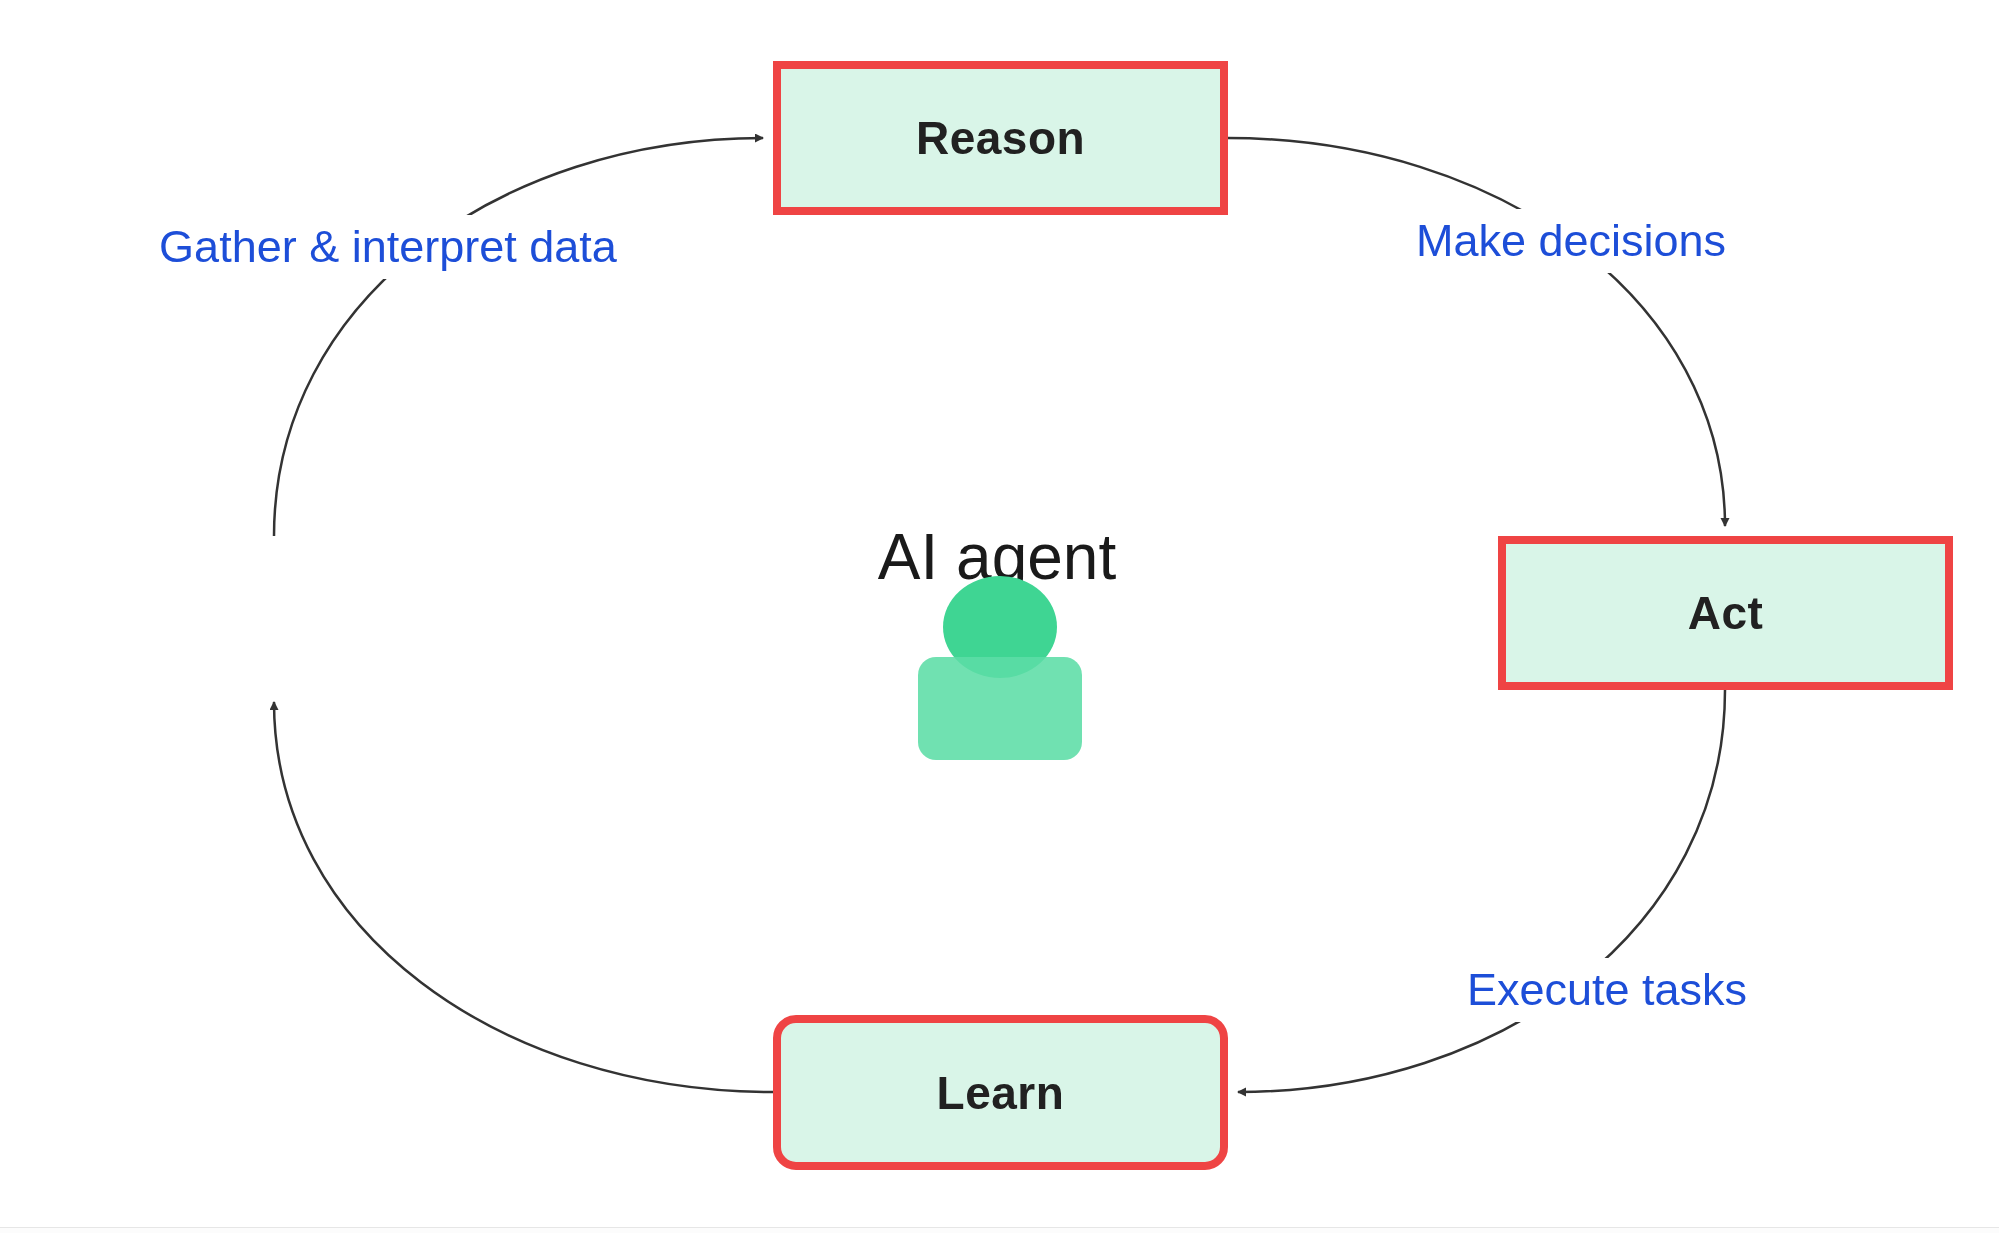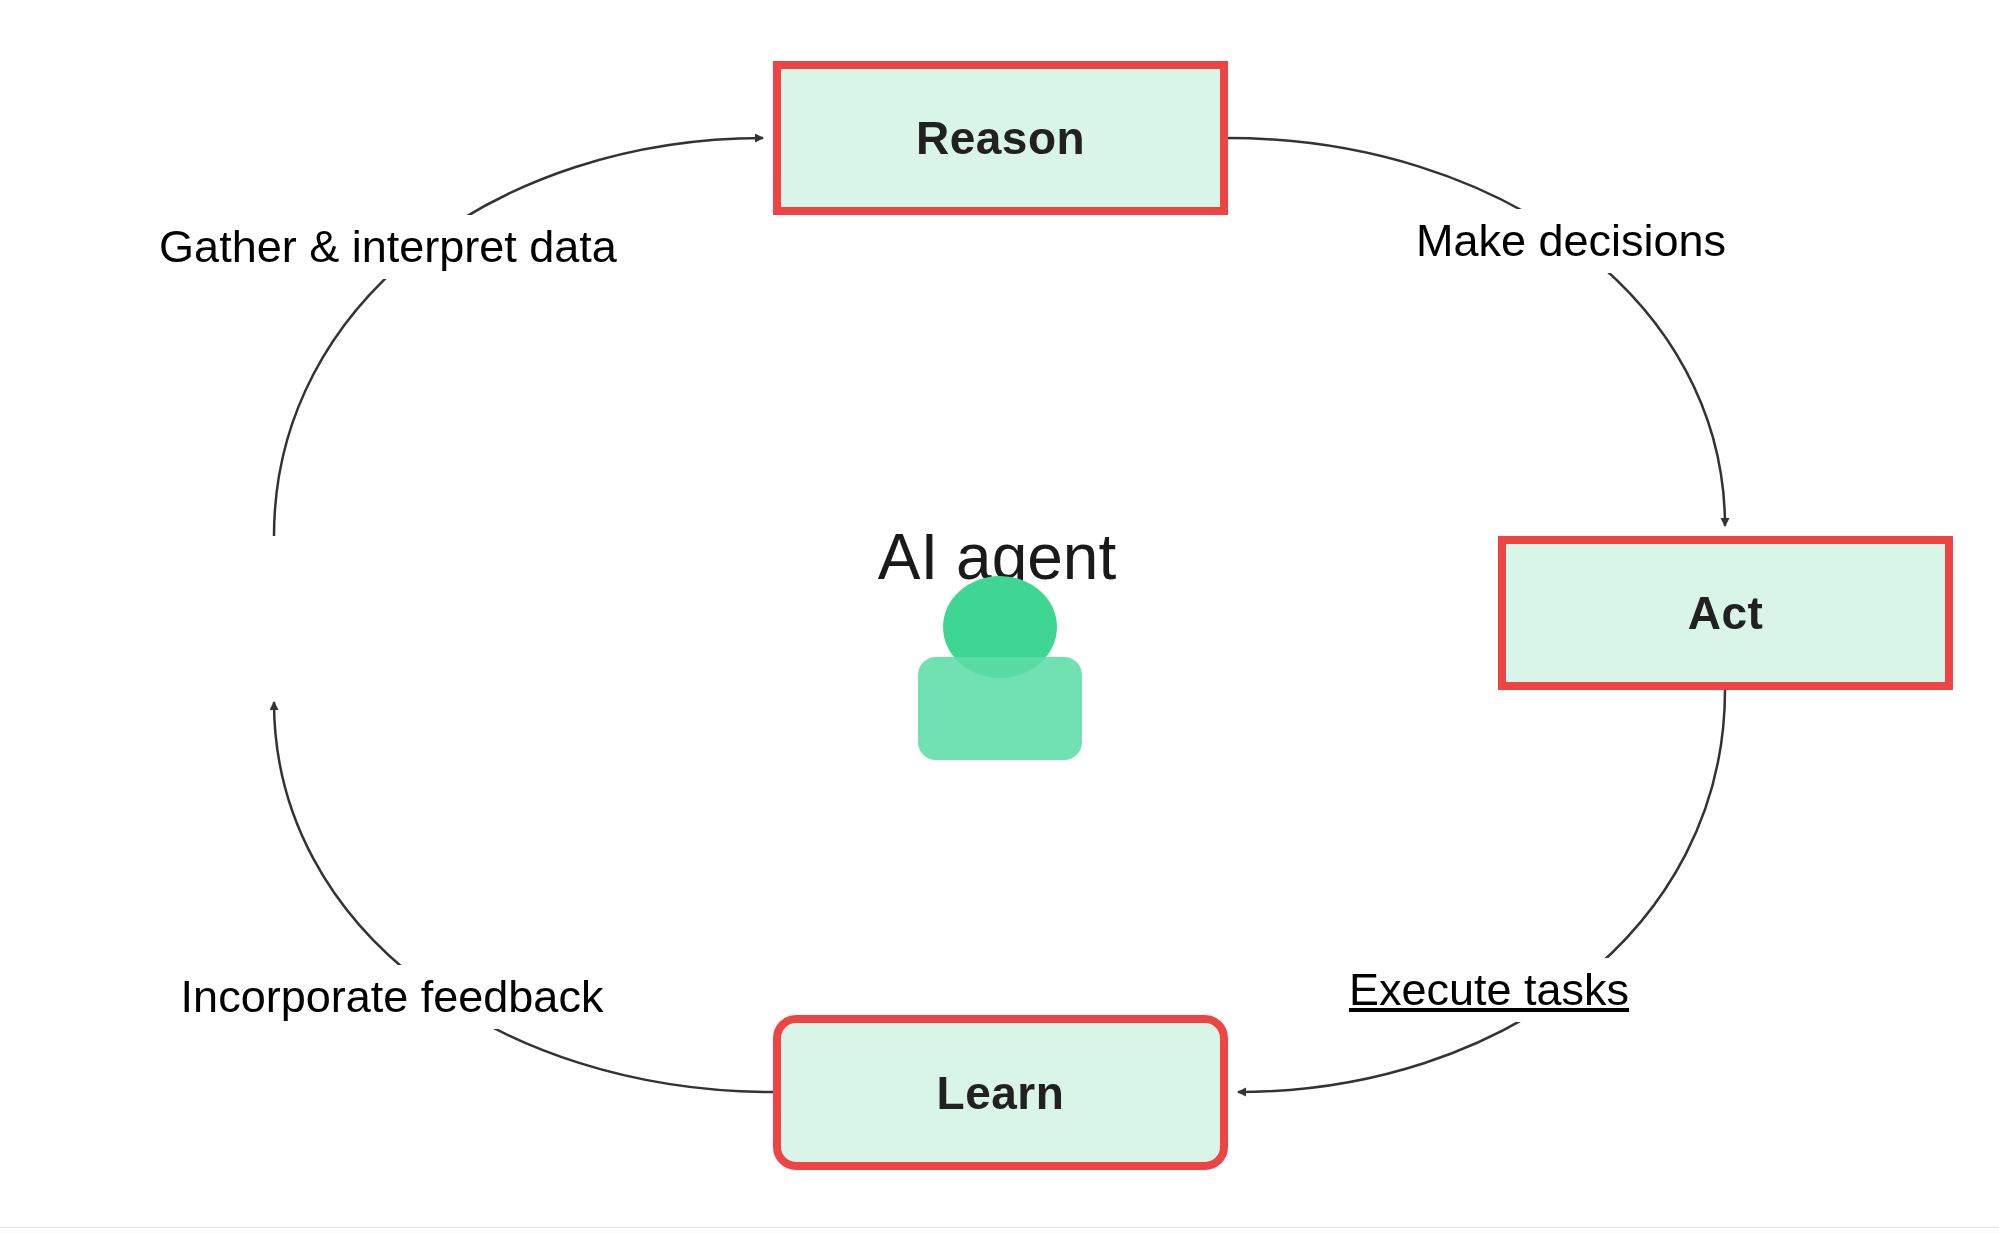--- a/index.html
+++ b/index.html
@@ -32,26 +32,26 @@
   .node-reason   { left: 773px;  top: 61px;   width: 455px; height: 154px; }
   .node-perceive { left: 47px;   top: 536px;  width: 460px; height: 156px; }
   .node-act      { left: 1498px; top: 536px;  width: 455px; height: 154px; }
   .node-learn    { left: 773px;  top: 1015px; width: 455px; height: 155px; border-radius: 23px; }
   .edge-label {
     position: absolute;
     transform: translate(-50%, -50%);
     background: #ffffff;
     padding: 6px 14px;
     font-size: 45px;
-    color: #000000;
+    color: #1d4ed8;
     white-space: nowrap;
   }
   .lbl-gather      { left: 388px;  top: 247px; }
   .lbl-make        { left: 1571px; top: 241px; }
-  .lbl-execute     { left: 1489px; top: 990px; text-decoration: underline; }
+  .lbl-execute     { left: 1607px; top: 990px; }
   .lbl-incorporate { left: 392px;  top: 997px; }
   .center-title {
     position: absolute;
     left: 997px; top: 517px;
     transform: translate(-50%, -50%);
     font-size: 64px;
     color: #1a1a1a;
     white-space: nowrap;
     margin-top: 40px;
   }
@@ -85,21 +85,20 @@
     <path d="M 1227 138 C 1500 138, 1725 300, 1725 526" fill="none" stroke="#333333" stroke-width="2.5" marker-end="url(#arrow)"></path>
 
     <path d="M 1725 690 C 1725 930, 1500 1092, 1238 1092" fill="none" stroke="#333333" stroke-width="2.5" marker-end="url(#arrow)"></path>
 
     <path d="M 773 1092 C 500 1092, 274 930, 274 702" fill="none" stroke="#333333" stroke-width="2.5" marker-end="url(#arrow)"></path>
   </svg>
 
   <div class="edge-label lbl-gather">Gather &amp; interpret data</div>
   <div class="edge-label lbl-make">Make decisions</div>
   <div class="edge-label lbl-execute">Execute tasks</div>
-  <div class="edge-label lbl-incorporate">Incorporate feedback</div>
 
   <div class="node node-reason">
     <span>Reason</span>
   </div>
   <div class="node node-act">
     <span>Act</span>
   </div>
   <div class="node node-learn">
     <span>Learn</span>
   </div>

